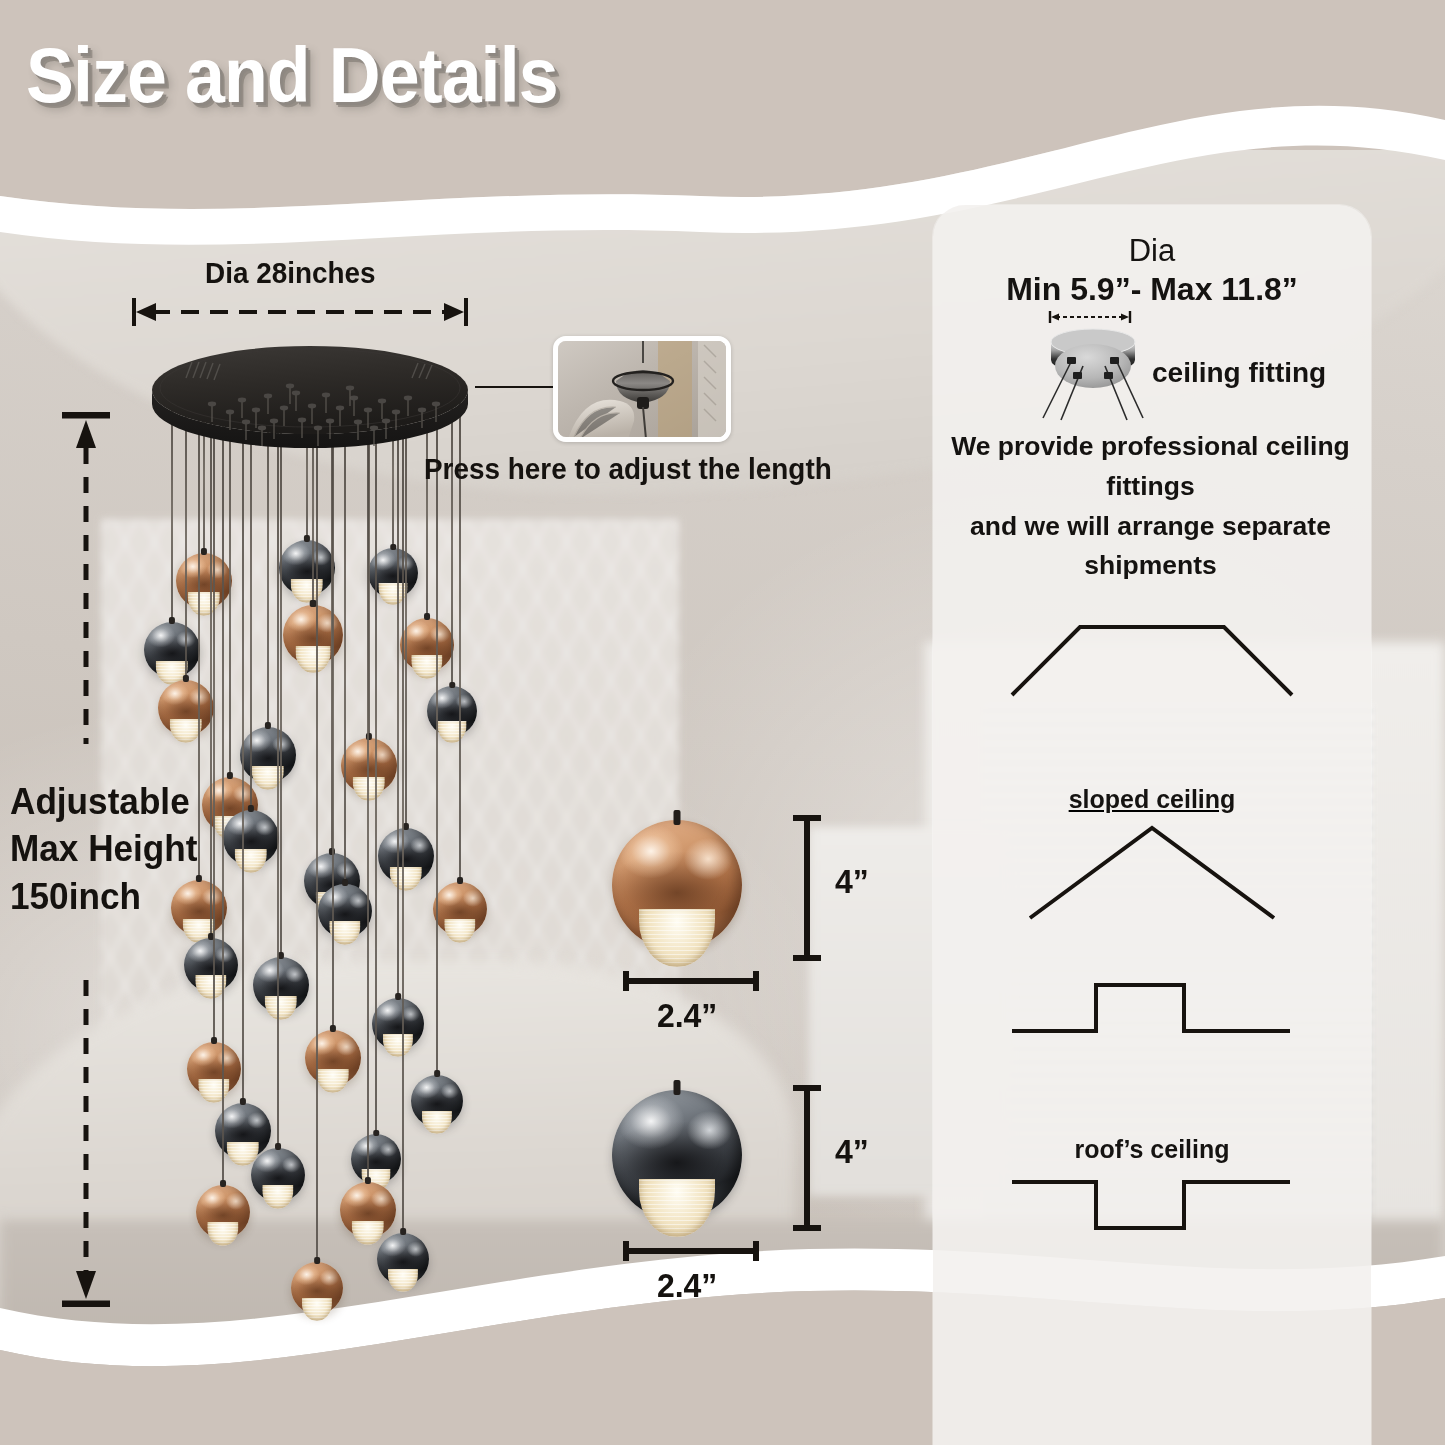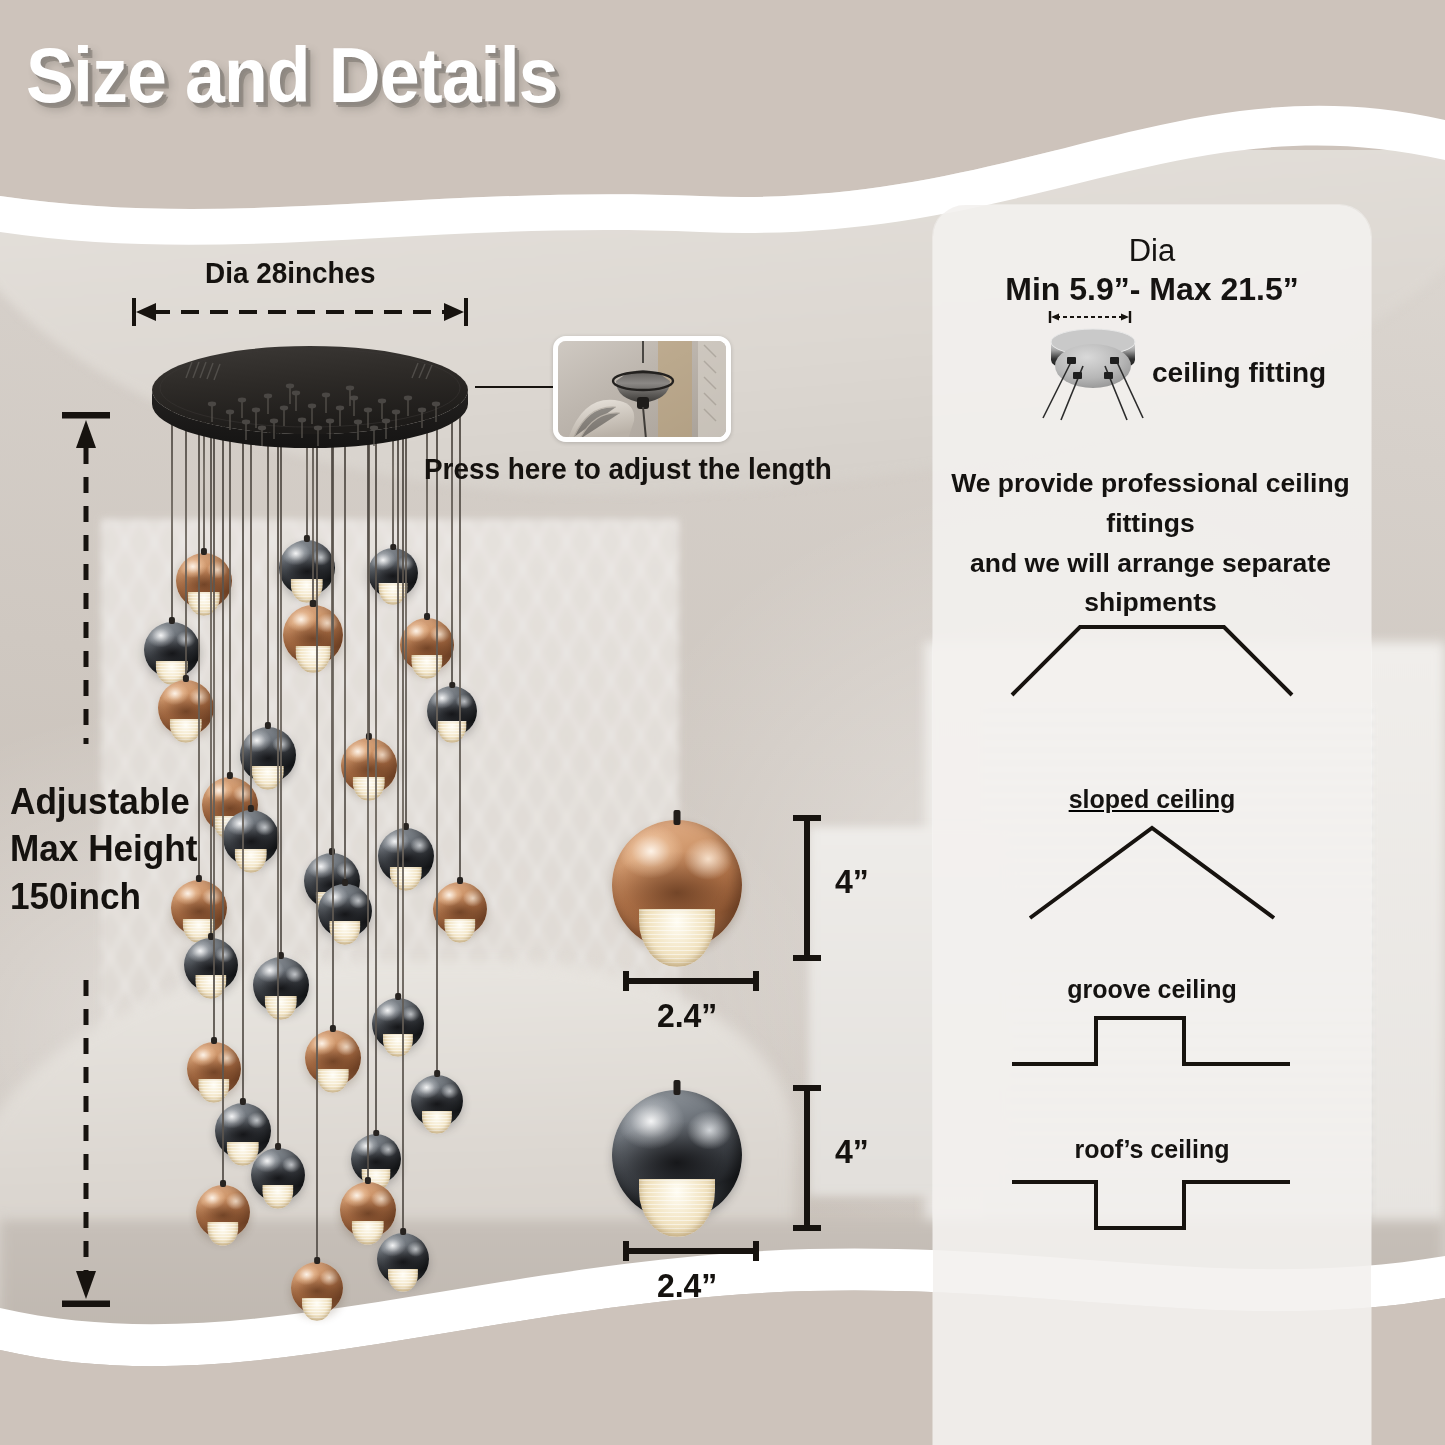--- a/index.html
+++ b/index.html
@@ -250,21 +250,20 @@
   .fit-label {
     position: absolute; left: 219px; top: 152px;
     font-size: 28px; font-weight: 700; color: #151311;
     white-space: nowrap;
   }
   .p-body {
     position: absolute; left: 9px; right: 12px; top: 222px;
     text-align: center;
     font-size: 26.5px; font-weight: 600; color: #141210;
     line-height: 1.50;
-    margin-top: 37px;
   }
   .ceil-block { position: absolute; left: 0; right: 0; }
   .ceil-label {
     text-align: center; font-size: 25px; font-weight: 600;
     color: #151311; margin-bottom: 4px;
   }
   .ceil-svg { display: block; margin: 0 auto; }
 </style>
 </head>
 <body>
@@ -657,21 +656,21 @@
       <line x1="134" y1="3" x2="134" y2="23" stroke="#17130f" stroke-width="6"></line>
       <line x1="4" y1="13" x2="134" y2="13" stroke="#17130f" stroke-width="6"></line>
     </svg>
     <div class="dimtext" style="left:43px; top:196px;">2.4”</div>
   </div>
 
   <div class="panel">
 
     <div class="p-dia">
       <div class="l1">Dia</div>
-      <div class="l2">Min 5.9”- Max 21.5”</div>
+      <div class="l2">Min 5.9”- Max 11.8”</div>
     </div>
 
     <div class="fit-dim">
       <svg width="84" height="16" viewBox="0 0 84 16">
         <line x1="2" y1="2" x2="2" y2="14" stroke="#17130f" stroke-width="2.4"></line>
         <line x1="82" y1="2" x2="82" y2="14" stroke="#17130f" stroke-width="2.4"></line>
         <line x1="8" y1="8" x2="76" y2="8" stroke="#17130f" stroke-width="1.8" stroke-dasharray="4 3"></line>
         <polygon points="3,8 11,4.5 11,11.5" fill="#17130f"></polygon>
         <polygon points="81,8 73,4.5 73,11.5" fill="#17130f"></polygon>
       </svg>
@@ -724,21 +723,20 @@
     </div>
 
     <div class="ceil-block" style="top:580px;text-decoration:underline;">
       <div class="ceil-label">sloped ceiling</div>
       <svg class="ceil-svg" width="300" height="108" viewBox="0 0 300 108">
         <polyline points="28,100 150,10 272,100" fill="none" stroke="#17130f" stroke-width="4"></polyline>
       </svg>
     </div>
 
     <div class="ceil-block" style="top:770px;">
-      <div class="ceil-label">groove ceiling</div>
       <svg class="ceil-svg" width="300" height="72" viewBox="0 0 300 72">
         <polyline points="10,56 94,56 94,10 182,10 182,56 288,56" fill="none" stroke="#17130f" stroke-width="4"></polyline>
       </svg>
     </div>
 
     <div class="ceil-block" style="top:930px;">
       <div class="ceil-label">roof’s ceiling</div>
       <svg class="ceil-svg" width="300" height="72" viewBox="0 0 300 72">
         <polyline points="10,14 94,14 94,60 182,60 182,14 288,14" fill="none" stroke="#17130f" stroke-width="4"></polyline>
       </svg>

